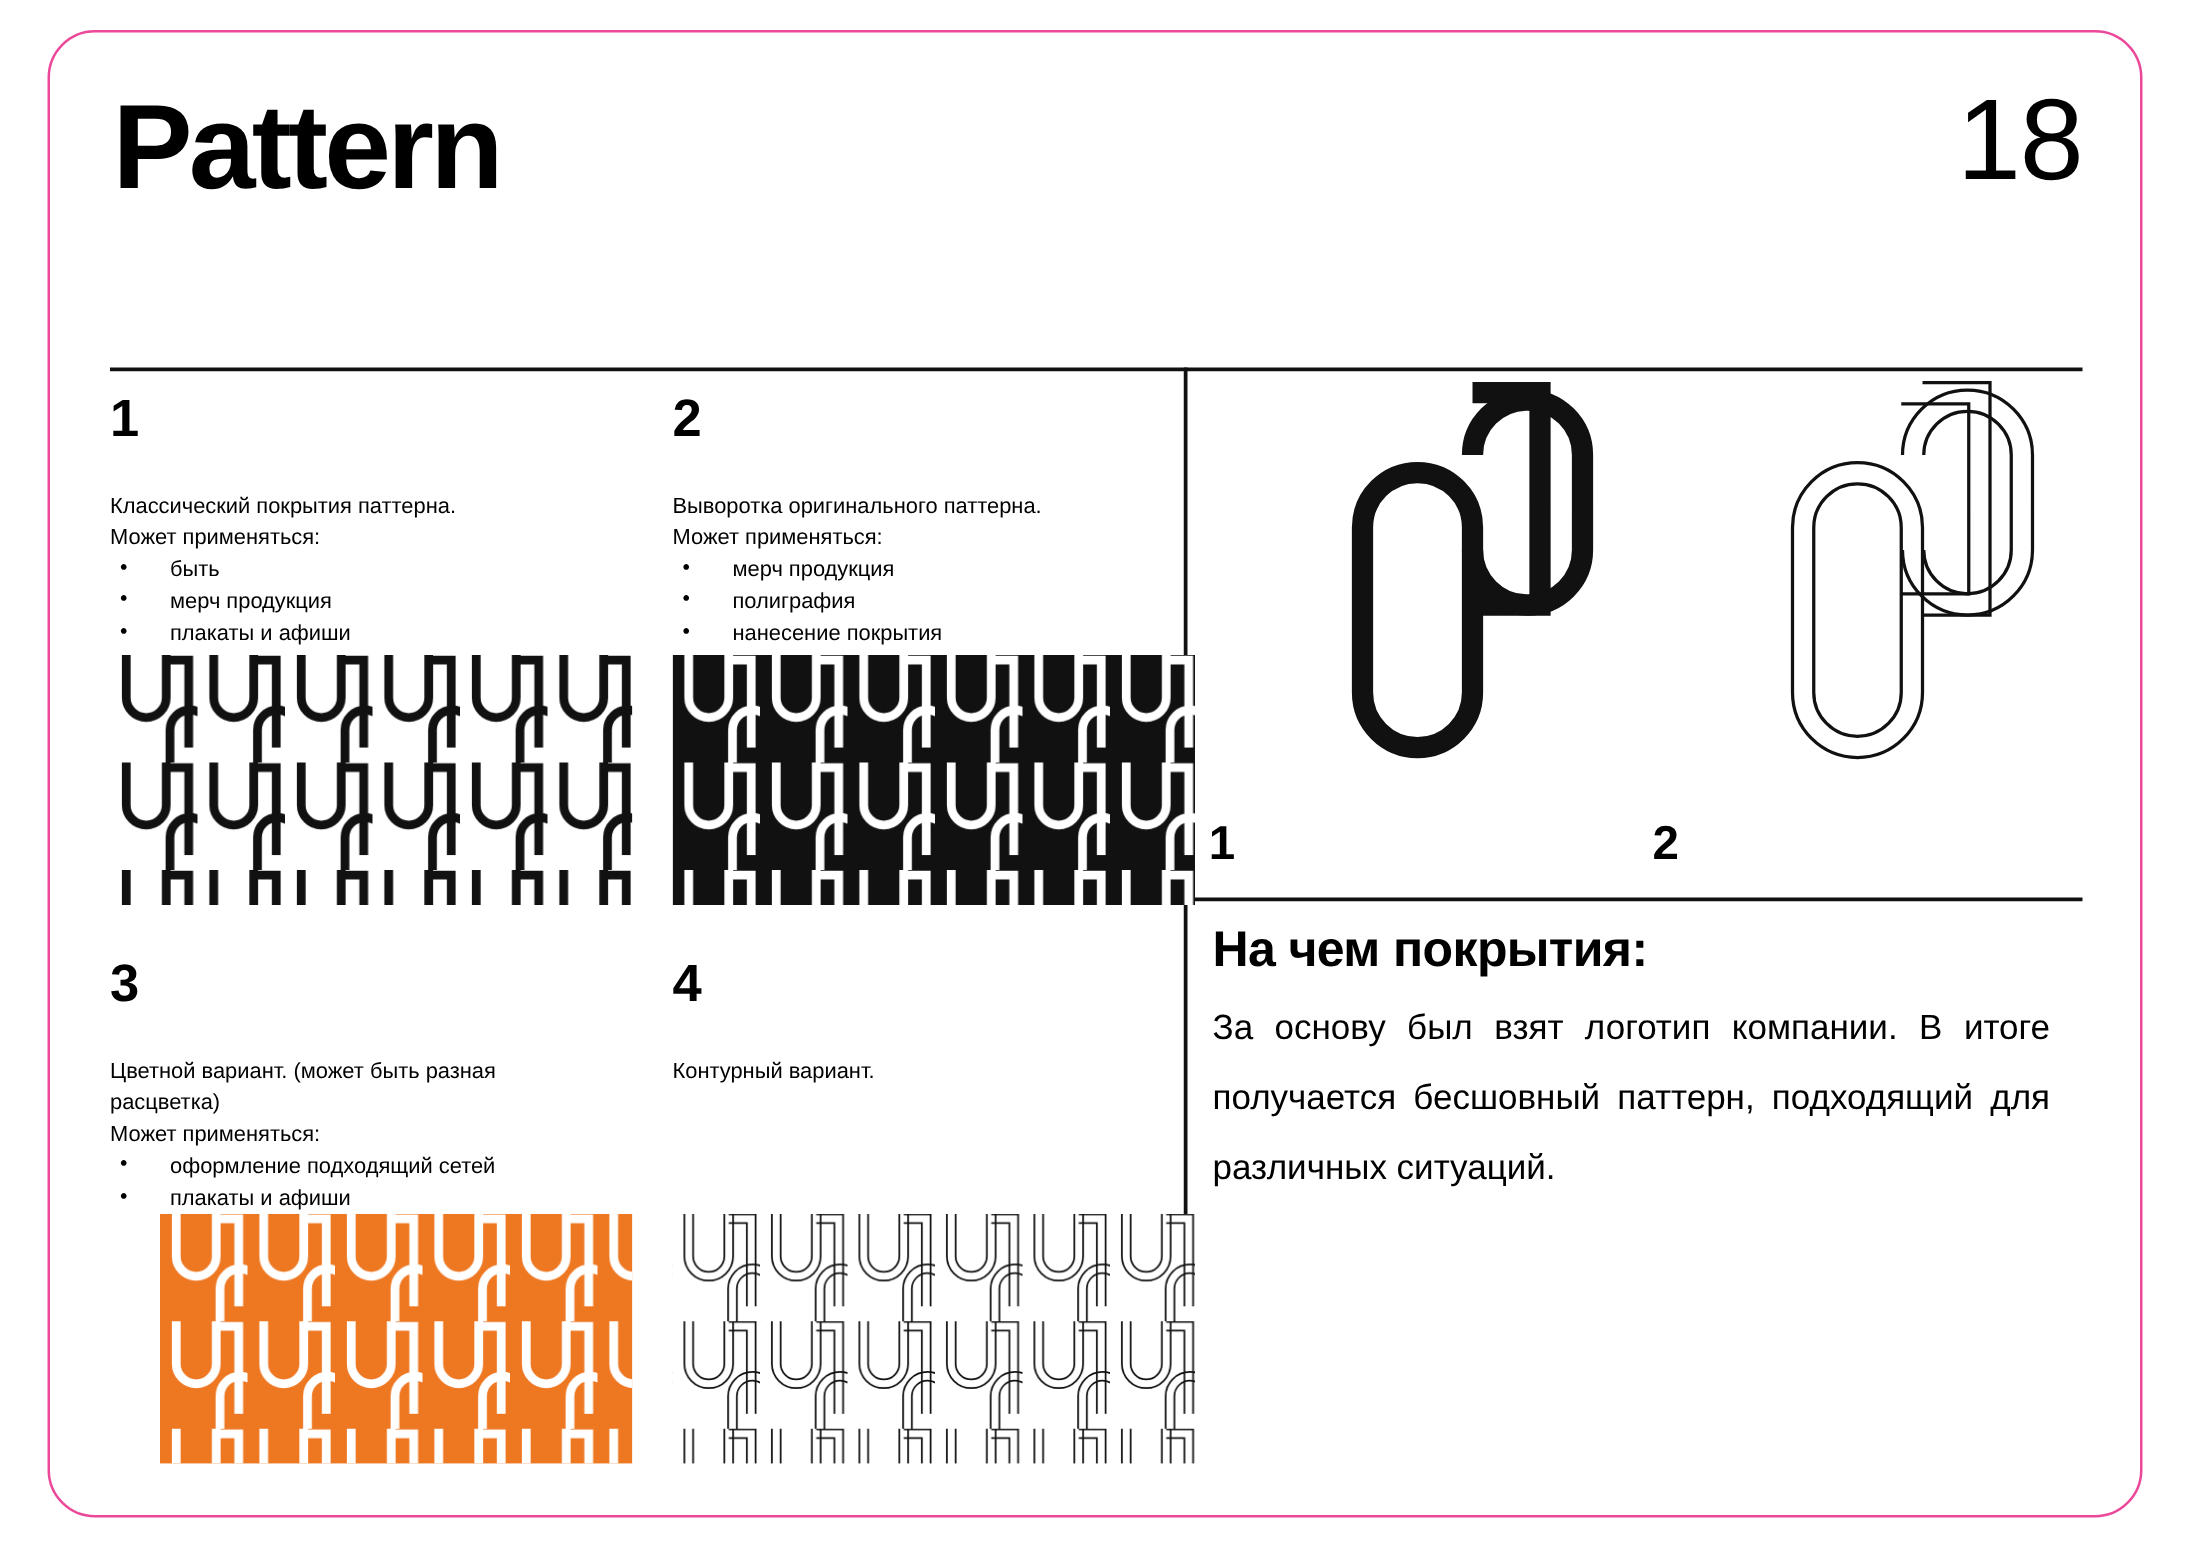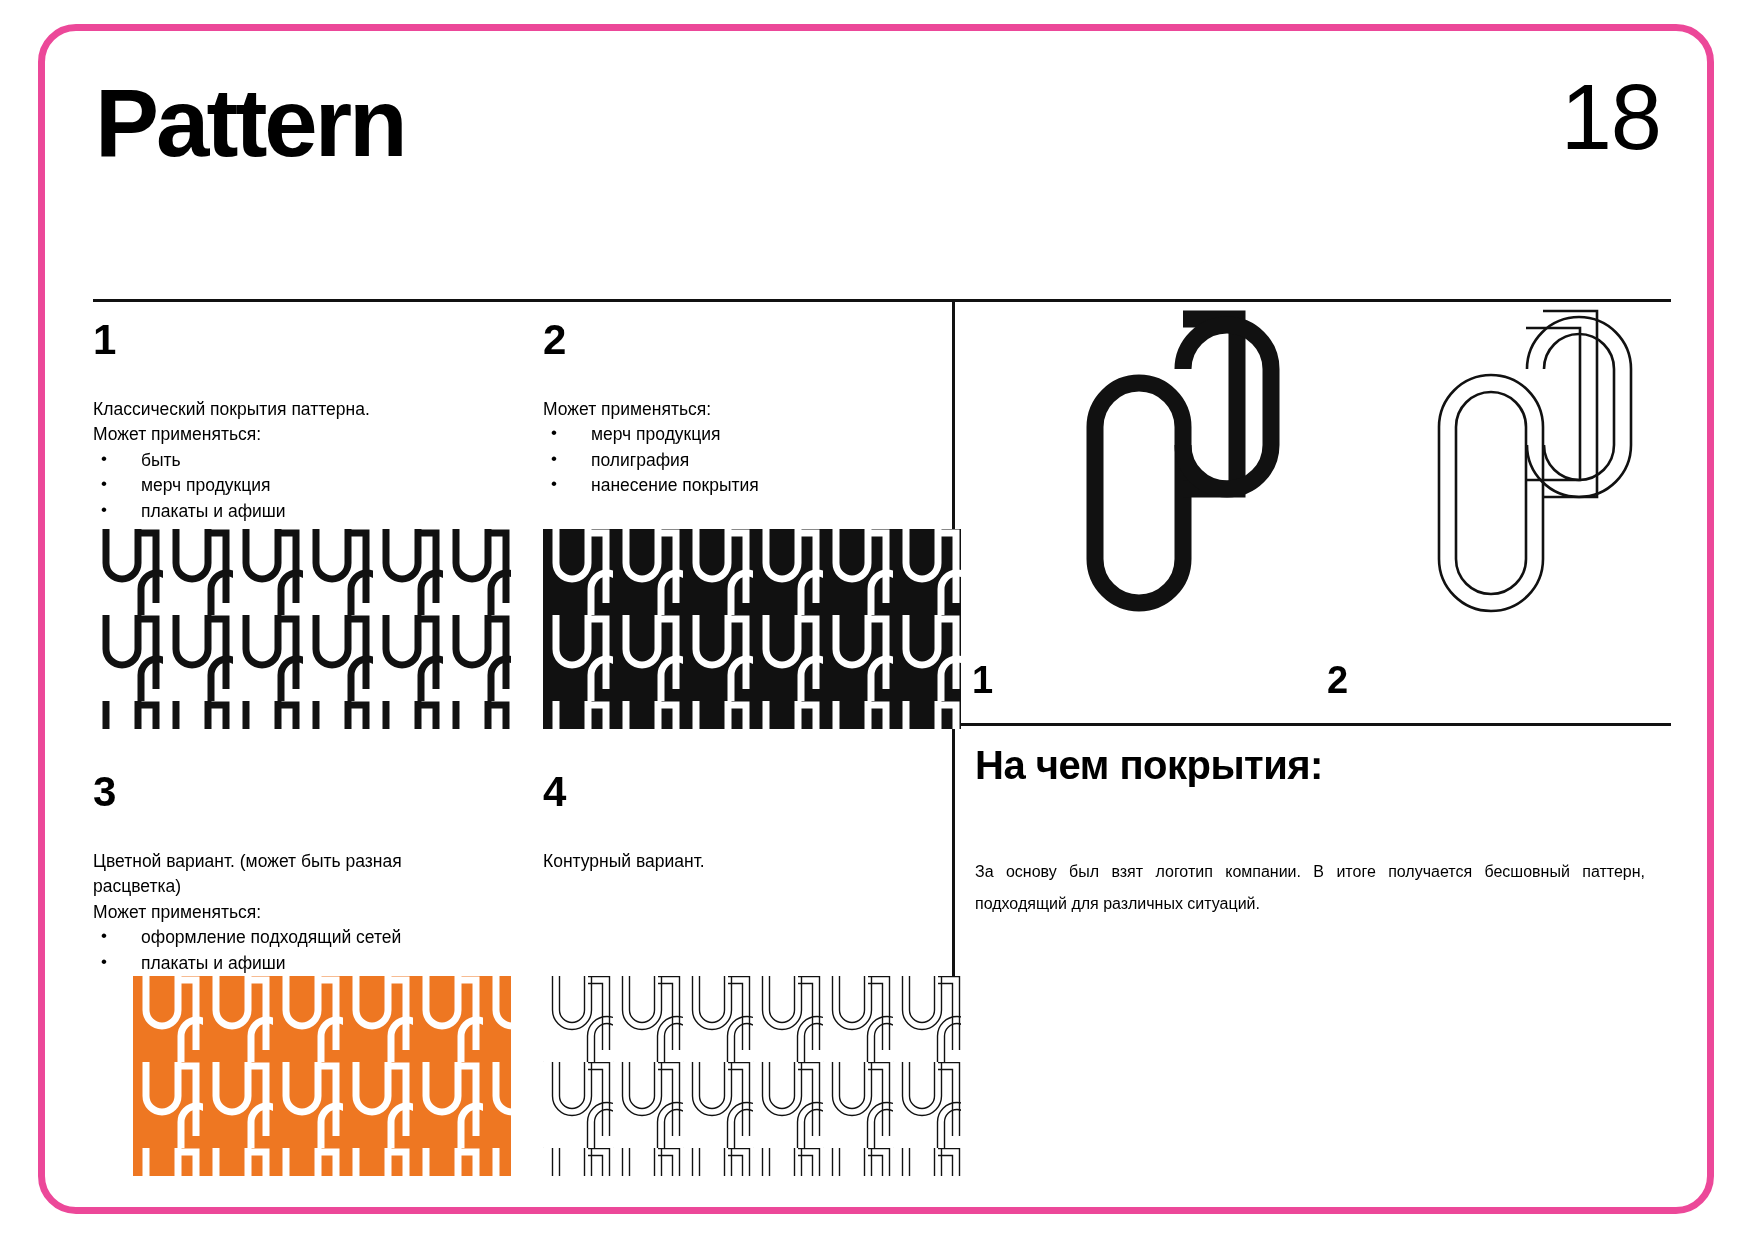--- a/index.html
+++ b/index.html
@@ -1,20 +1,20 @@
 <!DOCTYPE html>
 <html><head>
 <meta charset="utf-8">
 <style>
   html,body{margin:0;padding:0;background:#ffffff;}
   body{width:1754px;height:1240px;font-family:"Liberation Sans",sans-serif;color:#000;}
 
   #page{
     position:absolute; left:38px; top:24px; width:1676px; height:1190px;
-    border:7px solid #ec4899; border-radius:38px; background:#fff; box-sizing:border-box;
+    border:2px solid #ec4899; border-radius:38px; background:#fff; box-sizing:border-box;
     overflow:hidden;
   }
 
   
   .title{
     position:absolute; left:50px; top:44px;
     font-size:96px; font-weight:bold; letter-spacing:-3px; line-height:1;
     font-family:"Liberation Sans",sans-serif;
   }
   .pagenum{
@@ -42,22 +42,22 @@
 
   
   .logo-area{position:absolute; left:930px; top:278px; width:690px; height:400px;}
   .logo-label{position:absolute; font-size:38px; font-weight:bold; line-height:1;}
 
   .sect-head{
     position:absolute; left:930px; top:712px;
     font-size:40px; font-weight:bold; line-height:1.1; letter-spacing:-.5px;
   }
   .sect-body{
-    position:absolute; left:930px; top:825px; width:670px;
-    font-size:16px; line-height:2.0; text-align:justify;
+    position:absolute; left:930px; top:768px; width:670px;
+    font-size:28px; line-height:2.0; text-align:justify;
   }
   .sect-body p{margin:0 0 30px 0;}
 </style>
 </head>
 <body>
 
 <div id="page">
 
   <div class="title">Pattern</div>
   <div class="pagenum">18</div>
@@ -73,20 +73,21 @@
     <p class="btext">Может применяться:</p>
     <ul class="blist">
       <li>быть</li>
       <li>мерч продукция</li>
       <li>плакаты и афиши</li>
     </ul>
   </div>
 
   <div class="block" style="left:498px; top:288px; width:400px;">
     <div class="bnum">2</div>
+    <p class="btext">Выворотка оригинального паттерна.</p>
     <p class="btext">Может применяться:</p>
     <ul class="blist">
       <li>мерч продукция</li>
       <li>полиграфия</li>
       <li>нанесение покрытия</li>
     </ul>
   </div>
 
   <div class="block" style="left:48px; top:740px; width:400px;">
     <div class="bnum">3</div>

